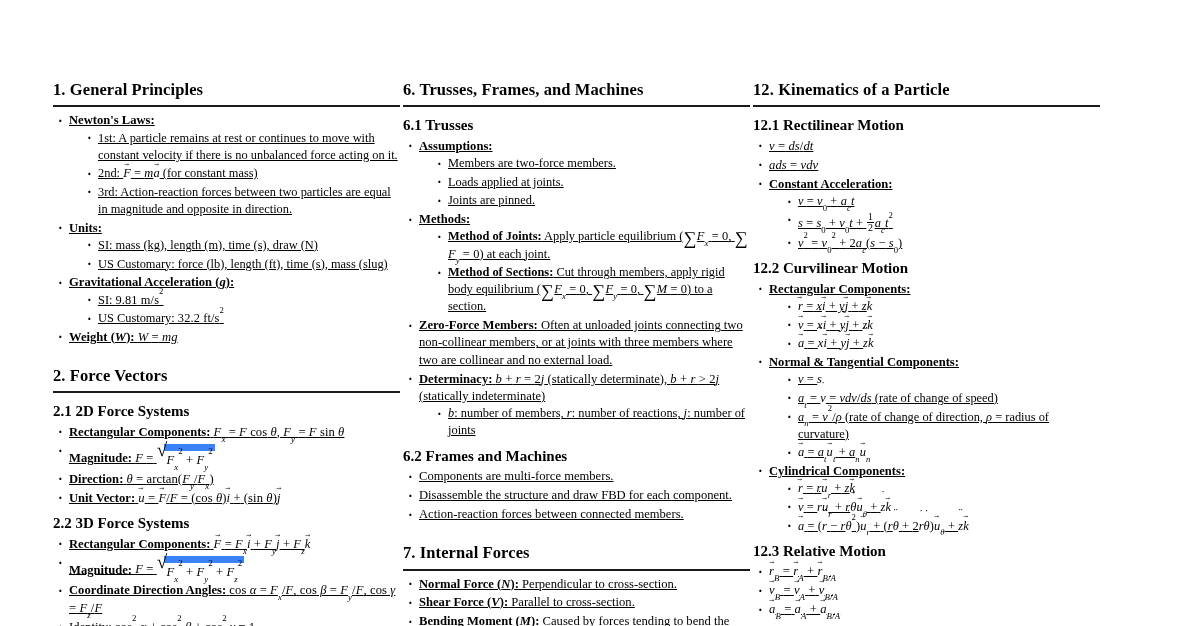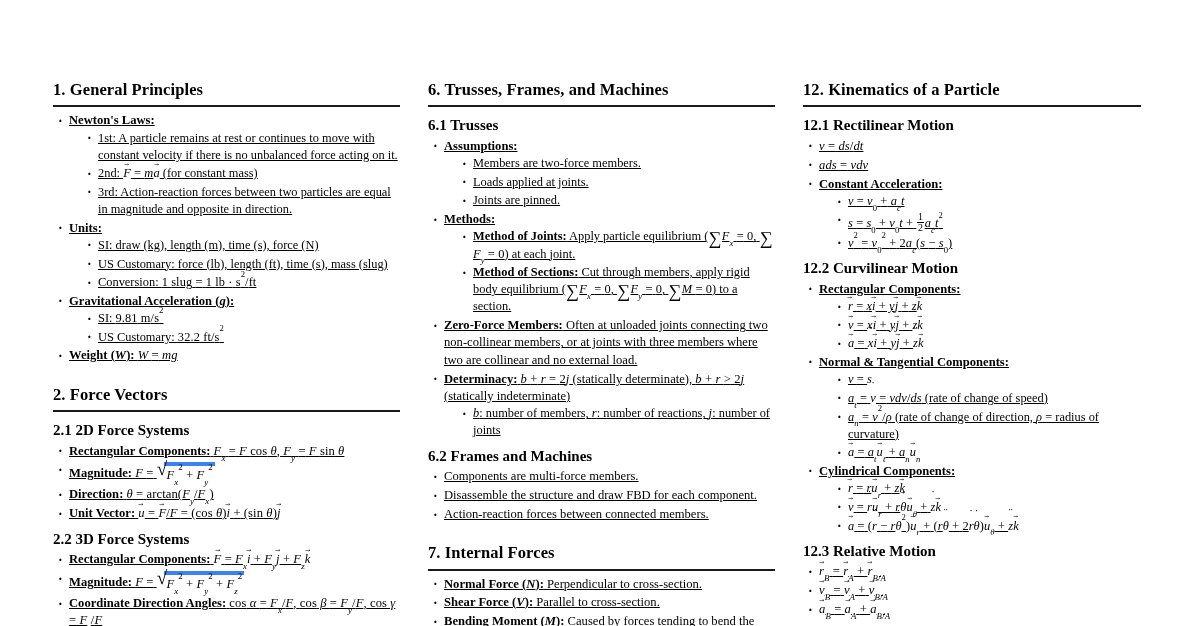--- a/index.html
+++ b/index.html
@@ -21,21 +21,20 @@
     width: 1191px;
     height: 626px;
     box-sizing: border-box;
     padding: 80px 50px 0 50px;
   }
 
   .columns {
     display: flex;
     flex-direction: row;
     align-items: flex-start;
-    gap: 25px;
     height: 546px;
     overflow: hidden;
   }
 
   .column {
     width: 350px;
     flex: 0 0 350px;
     overflow: hidden;
     height: 546px;
   }
@@ -205,21 +204,21 @@
     content: "\221A";
     position: absolute;
     left: 0;
     top: -0.13em;
     font-size: 1.52em;
     font-style: normal;
     line-height: 1;
   }
   .sqrt > .rad {
     display: inline-block;
-    border-top: 4px solid #3b82f6;
+    border-top: 7px solid #3b82f6;
     padding: 1px 2px 0 2px;
   }
 
   
   .frac {
     display: inline-block;
     vertical-align: -0.42em;
     text-align: center;
     font-size: 0.80em;
     line-height: 1.05;
@@ -256,23 +255,22 @@
             <b>Newton's Laws:</b>
             <ul class="lvl2">
               <li>1st: A particle remains at rest or continues to move with constant velocity if there is no unbalanced force acting on it.</li>
               <li><span>2nd: </span><span class="m"><span class="vec">F</span> <span class="op">=</span> <span class="up" style="font-style:italic">m</span><span class="vec">a</span></span><span> (for constant mass)</span></li>
               <li>3rd: Action-reaction forces between two particles are equal in magnitude and opposite in direction.</li>
             </ul>
           </li>
           <li>
             <b>Units:</b>
             <ul class="lvl2">
-              <li>SI: draw (kg), length (m), time (s), force (N)</li>
+              <li>SI: mass (kg), length (m), time (s), draw (N)</li>
               <li>US Customary: force (lb), length (ft), time (s), mass (slug)</li>
-              <li><span>Conversion: </span><span class="m"><span class="num">1</span> <span class="up">slug</span> <span class="op">=</span> <span class="num">1</span> <span class="up">lb</span> <span class="op">·</span> <span class="up">s</span><sup class="up">2</sup><span class="op">/</span><span class="up">ft</span></span></li>
             </ul>
           </li>
           <li>
             <b><span>Gravitational Acceleration (</span><span class="m" style="font-weight:bold">g</span><span>):</span></b>
             <ul class="lvl2">
               <li><span>SI: </span><span class="m"><span class="num">9.81</span> <span class="up">m</span><span class="op">/</span><span class="up">s</span><sup class="up">2</sup></span></li>
               <li><span>US Customary: </span><span class="m"><span class="num">32.2</span> <span class="up">ft</span><span class="op">/</span><span class="up">s</span><sup class="up">2</sup></span></li>
             </ul>
           </li>
           <li>

